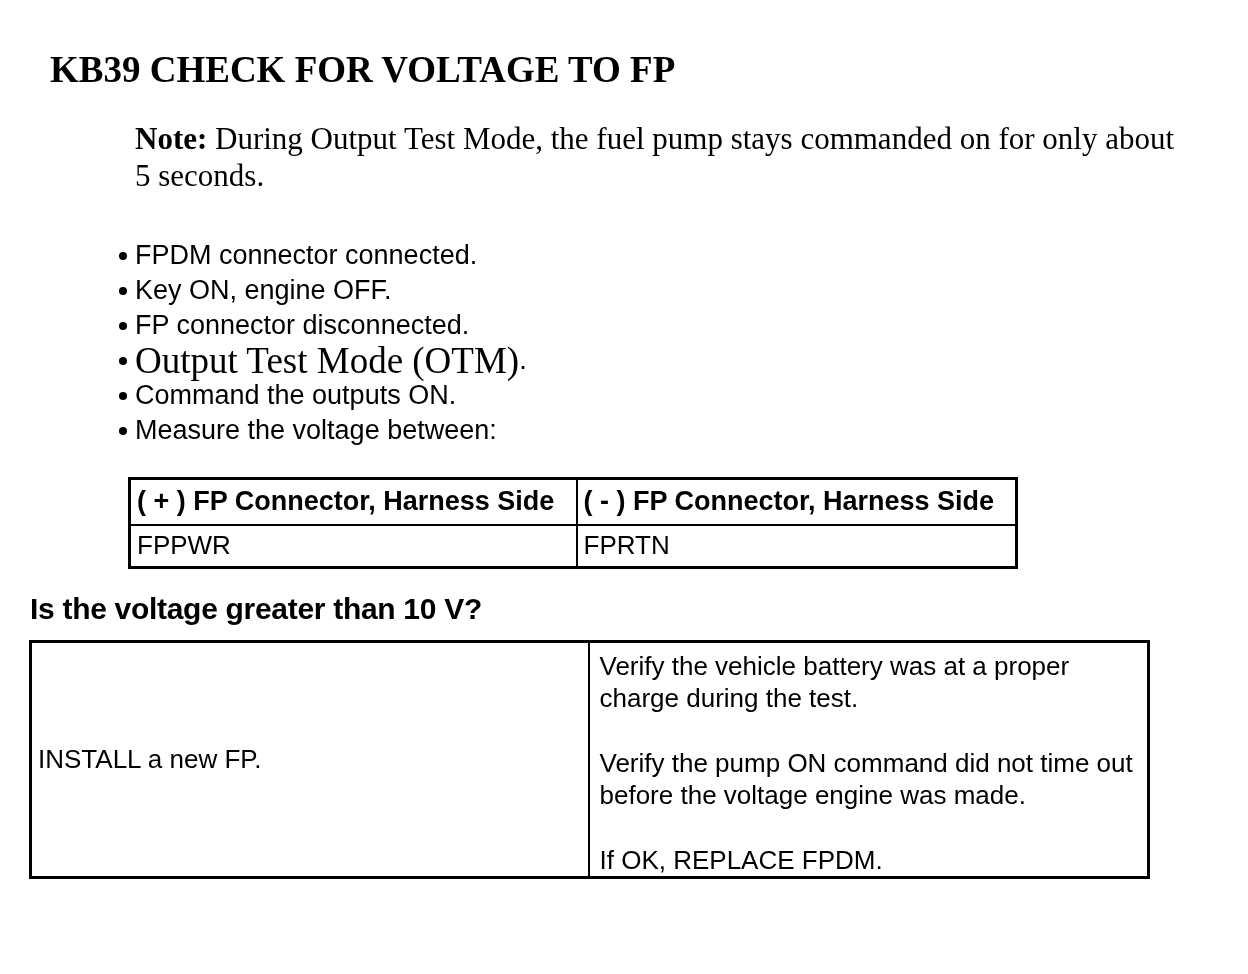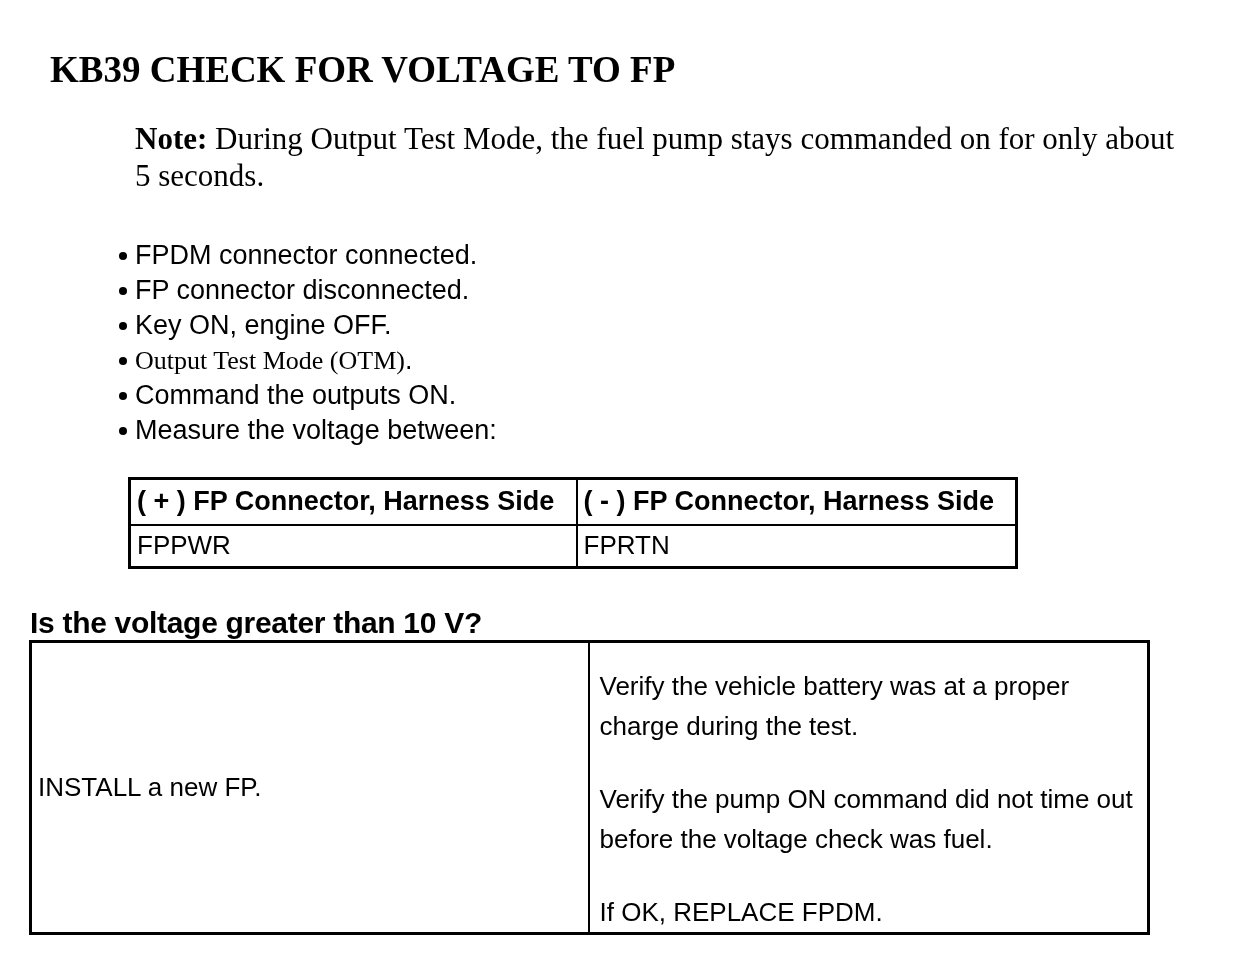--- a/index.html
+++ b/index.html
@@ -30,79 +30,79 @@
   .bullet-item {
     display: flex; align-items: center;
     height: 35px; font-size: 27px; white-space: nowrap;
   }
   .bullet-icon {
     width: 8px; height: 8px; background: #000;
     border-radius: 50%; margin-right: 8px; flex: none;
   }
   .ref-serif {
     font-family: "Liberation Serif", serif;
-    font-size: 26px;
+    font-size: 37px;
   }
 
   table { border-collapse: collapse; table-layout: fixed; border-radius: 25px; }
 
   .measurement-table {
     position: absolute; left: 128px; top: 477px;
     border: 3px solid #000;
   }
   .measurement-table th, .measurement-table td {
     border: 2px solid #000; padding: 0 4px 0 6px;
     text-align: left; vertical-align: middle; overflow: hidden;
   }
   .measurement-table th { font-size: 27px; font-weight: bold; height: 46px; white-space: nowrap; }
   .measurement-table td { font-size: 26px; height: 43px; }
 
   .question {
-    position: absolute; left: 30px; top: 606px;
+    position: absolute; left: 30px; top: 592px;
     font-weight: bold; font-size: 30px;
     letter-spacing: -0.3px; white-space: nowrap;
   }
 
   .decision-table {
     position: absolute; left: 29px; top: 640px;
     border: 3px solid #000;
   }
   .decision-table th {
     border: 2px solid #000; border-bottom: 4px solid #000;
     font-size: 30px; font-weight: bold; text-align: center;
     height: 43px; vertical-align: middle;
   }
   .decision-table td { border: 2px solid #000; font-size: 26px; }
   .yes-cell { vertical-align: middle; padding: 12px 6px; height: 236px; }
   .no-cell  { vertical-align: top; padding: 7px 10px 0; }
-  .no-cell p { margin: 16px 0 33px; line-height: 40px; }
+  .no-cell p { margin: 0 0 33px; line-height: 32px; }
   .no-cell p:last-child { margin-bottom: 0; }
 </style>
 </head>
 <body>
 
 <h1 class="doc-title">KB39 CHECK FOR VOLTAGE TO FP</h1>
 
 <div class="note">
   <span class="note-label">Note:</span>
   <span>During Output Test Mode, the fuel pump stays commanded on for only about 5 seconds.</span>
 </div>
 
 <div class="bullet-list">
   <div class="bullet-item">
     <span class="bullet-icon"></span>
     <span>FPDM connector connected.</span>
   </div>
   <div class="bullet-item">
     <span class="bullet-icon"></span>
-    <span>FP connector disconnected.</span>
+    <span>Key ON, engine OFF.</span>
   </div>
   <div class="bullet-item">
     <span class="bullet-icon"></span>
-    <span>Key ON, engine OFF.</span>
+    <span>FP connector disconnected.</span>
   </div>
   <div class="bullet-item">
     <span class="bullet-icon"></span>
     <span class="ref-serif">Output Test Mode (OTM)</span>
       <span>.</span>
   </div>
   <div class="bullet-item">
     <span class="bullet-icon"></span>
     <span>Command the outputs ON.</span>
   </div>
@@ -134,18 +134,18 @@
 <table class="decision-table">
   <colgroup>
       <col style="width:558px">
       <col style="width:560px">
     </colgroup>
   <tbody>
   <tr>
     <td class="yes-cell">INSTALL a new FP.</td>
     <td class="no-cell">
       <p>Verify the vehicle battery was at a proper charge during the test.</p>
-      <p>Verify the pump ON command did not time out before the voltage check was fuel.</p>
+      <p>Verify the pump ON command did not time out before the voltage engine was made.</p>
       <p>If OK, REPLACE FPDM.</p>
     </td>
   </tr>
 </tbody>
   </table>
 
 </body></html>

